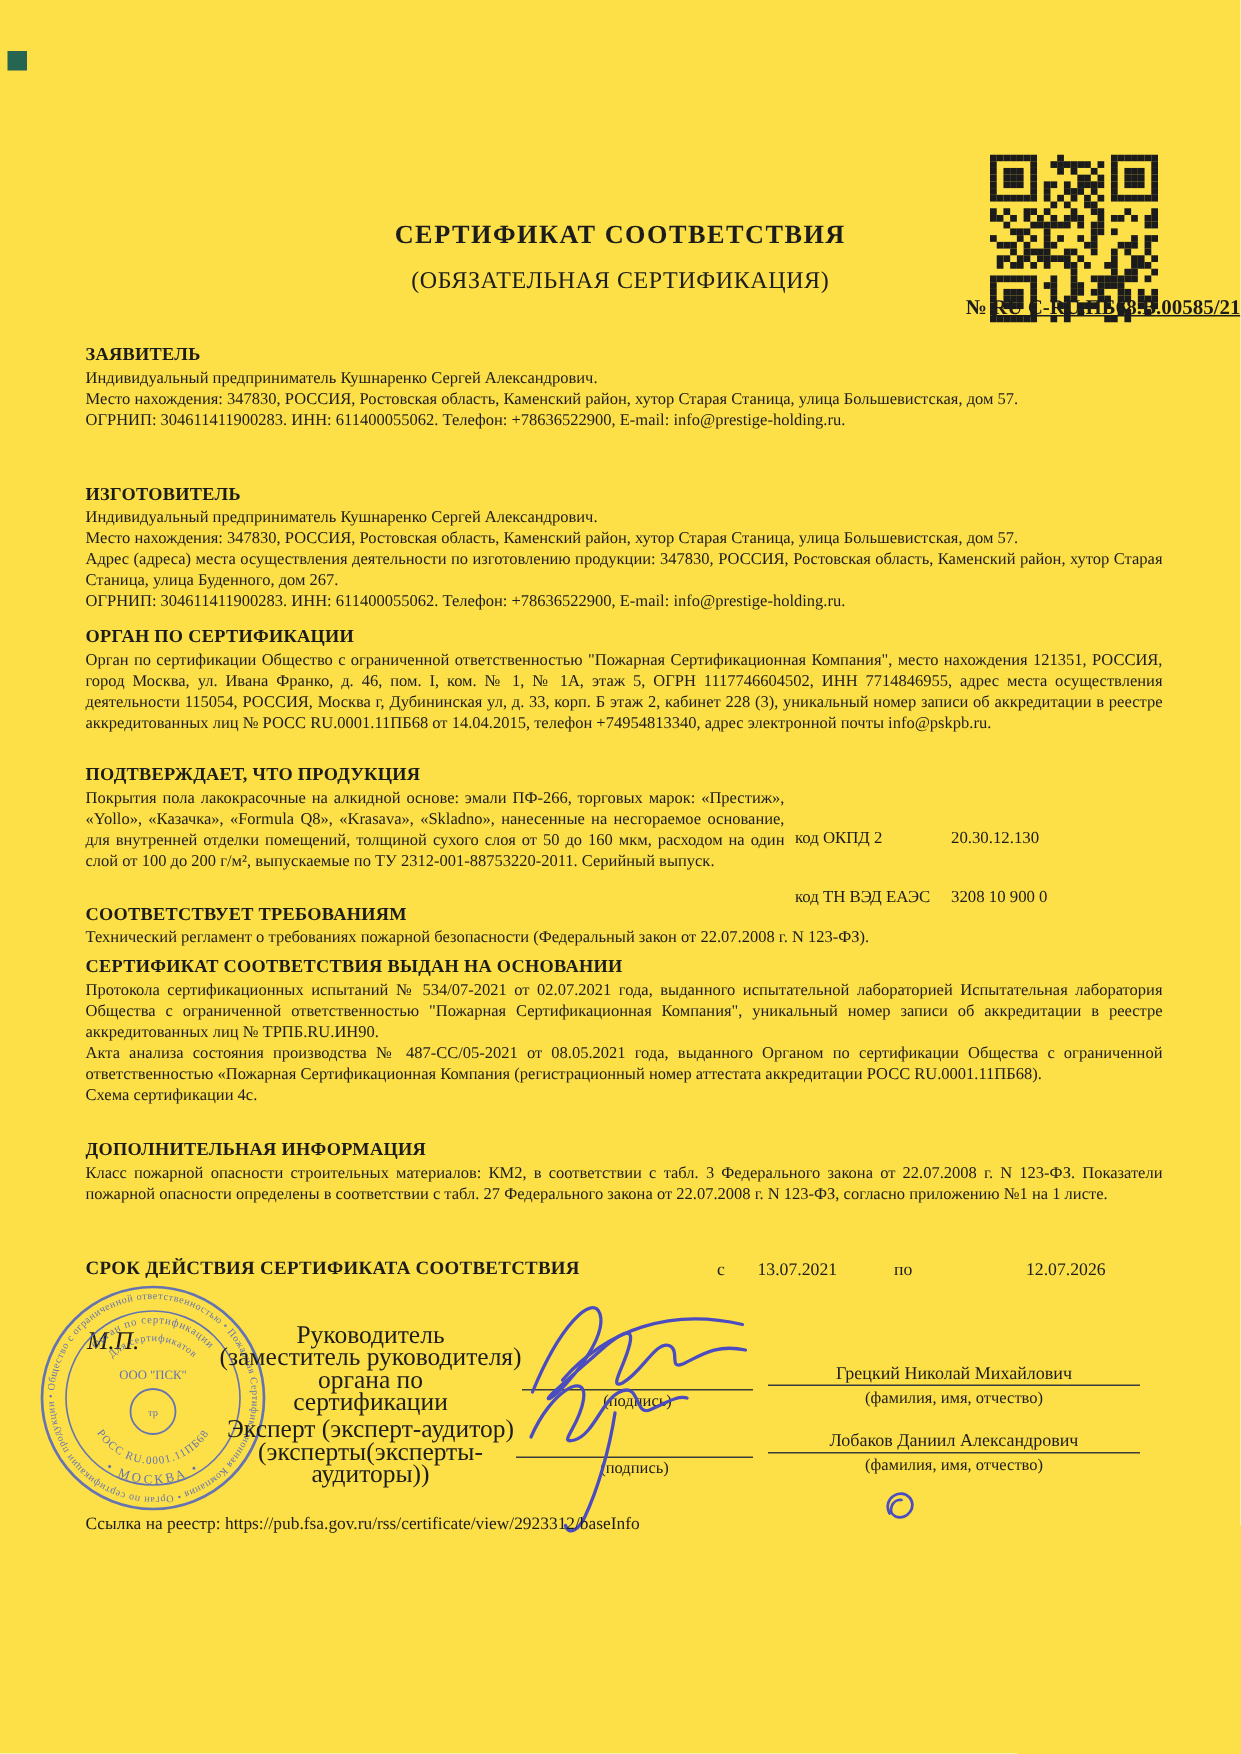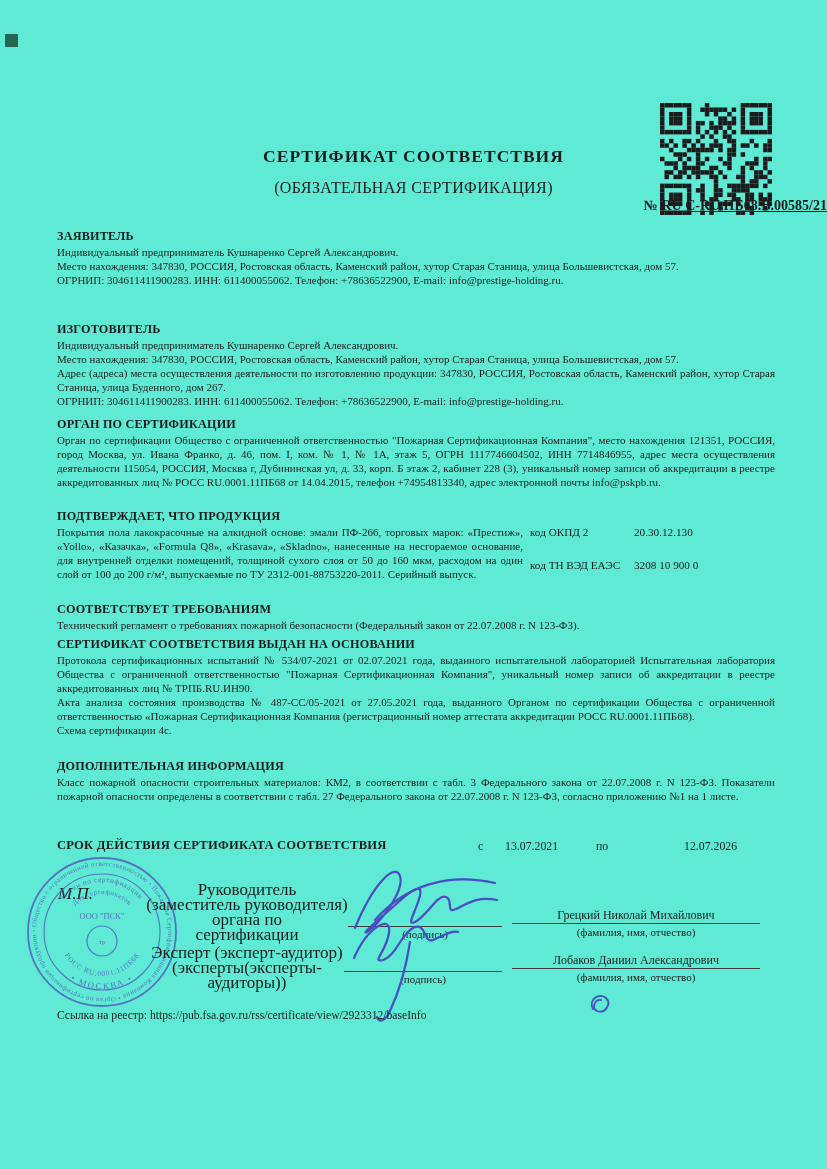--- a/index.html
+++ b/index.html
@@ -1,37 +1,37 @@
 <!DOCTYPE html>
 <html><head>
 <meta charset="utf-8">
 <style>
   html,body { margin:0; padding:0; background:#ffffff; }
   .page {
     position:relative; width:827px; height:1169px; margin:0 auto;
-    background:#5eead4; overflow:hidden;
+    background:#fde047; overflow:hidden;
     font-family:"Liberation Serif", serif; color:#1c1c1c;
   }
   .corner-mark { position:absolute; left:5px; top:34px; width:13px; height:13px; background:#266552; }
   .qr { position:absolute; left:660px; top:103px; width:112px; height:112px; }
   .doc-title { position:absolute; left:0; top:146px; width:100%; text-align:center;
     font-size:17.5px; font-weight:bold; letter-spacing:1px; }
   .doc-subtitle { position:absolute; left:0; top:179px; width:100%; text-align:center;
     font-size:16px; letter-spacing:0.4px; }
   .doc-number { position:absolute; left:0; top:198px; width:100%; text-align:right;
     font-size:14px; font-weight:bold; }
   .doc-number .num-val { text-decoration:underline; }
 
   .sec { position:absolute; left:57px; width:718px; }
   .sec .h { font-size:12.2px; font-weight:bold; margin:0 0 2px 0; letter-spacing:0.2px; }
   .sec .p { font-size:11px; line-height:13.9px; text-align:justify; margin:0; }
   .sec .p.narrow { width:466px; }
 
   .codes { position:absolute; left:473px; top:17px; width:246px; font-size:11.2px; }
-  .code-row { display:flex; margin-bottom:21px; }
+  .code-row { display:flex; margin-bottom:21px;margin-top:27px; }
   .code-label { width:104px; flex:none; }
   .code-value { flex:1; }
 
   .validity { position:absolute; left:57px; top:838px; width:718px; height:20px; font-size:12.6px; }
   .validity .v-h { font-weight:bold; letter-spacing:0.2px; }
   .validity .v-item { position:absolute; top:1px; font-size:11.8px; }
 
   .sig-area { position:absolute; left:0; top:850px; width:827px; height:180px; }
   .stamp { position:absolute; left:25px; top:5px; width:154px; height:154px; opacity:0.9; pointer-events:none; }
   .mp-label { position:absolute; left:58px; top:34px; font-size:17px;font-style:italic; }
@@ -414,21 +414,21 @@
   </div>
 
   <div class="sec" style="top:602px">
     <div class="h">СООТВЕТСТВУЕТ ТРЕБОВАНИЯМ</div>
     <div class="p">Технический регламент о требованиях пожарной безопасности (Федеральный закон от 22.07.2008 г. N 123-ФЗ).</div>
   </div>
 
   <div class="sec" style="top:637px">
     <div class="h">СЕРТИФИКАТ СООТВЕТСТВИЯ ВЫДАН НА ОСНОВАНИИ</div>
     <div class="p">Протокола сертификационных испытаний № 534/07-2021 от 02.07.2021 года, выданного испытательной лабораторией Испытательная лаборатория Общества с ограниченной ответственностью "Пожарная Сертификационная Компания", уникальный номер записи об аккредитации в реестре аккредитованных лиц № ТРПБ.RU.ИН90.</div>
-    <div class="p">Акта анализа состояния производства № 487-СС/05-2021 от 27.05.2021 года, выданного Органом по сертификации Общества с ограниченной ответственностью «Пожарная Сертификационная Компания (регистрационный номер аттестата аккредитации РОСС RU.0001.11ПБ68).</div>
+    <div class="p">Акта анализа состояния производства № 487-СС/05-2021 от 08.05.2021 года, выданного Органом по сертификации Общества с ограниченной ответственностью «Пожарная Сертификационная Компания (регистрационный номер аттестата аккредитации РОСС RU.0001.11ПБ68).</div>
     <div class="p">Схема сертификации 4с.</div>
   </div>
 
   <div class="sec" style="top:759px">
     <div class="h">ДОПОЛНИТЕЛЬНАЯ ИНФОРМАЦИЯ</div>
     <div class="p">Класс пожарной опасности строительных материалов: КМ2, в соответствии с табл. 3 Федерального закона от 22.07.2008 г. N 123-ФЗ. Показатели пожарной опасности определены в соответствии с табл. 27 Федерального закона от 22.07.2008 г. N 123-ФЗ, согласно приложению №1 на 1 листе.</div>
   </div>
 
   <div class="validity">
     <span class="v-h">СРОК ДЕЙСТВИЯ СЕРТИФИКАТА СООТВЕТСТВИЯ</span>

